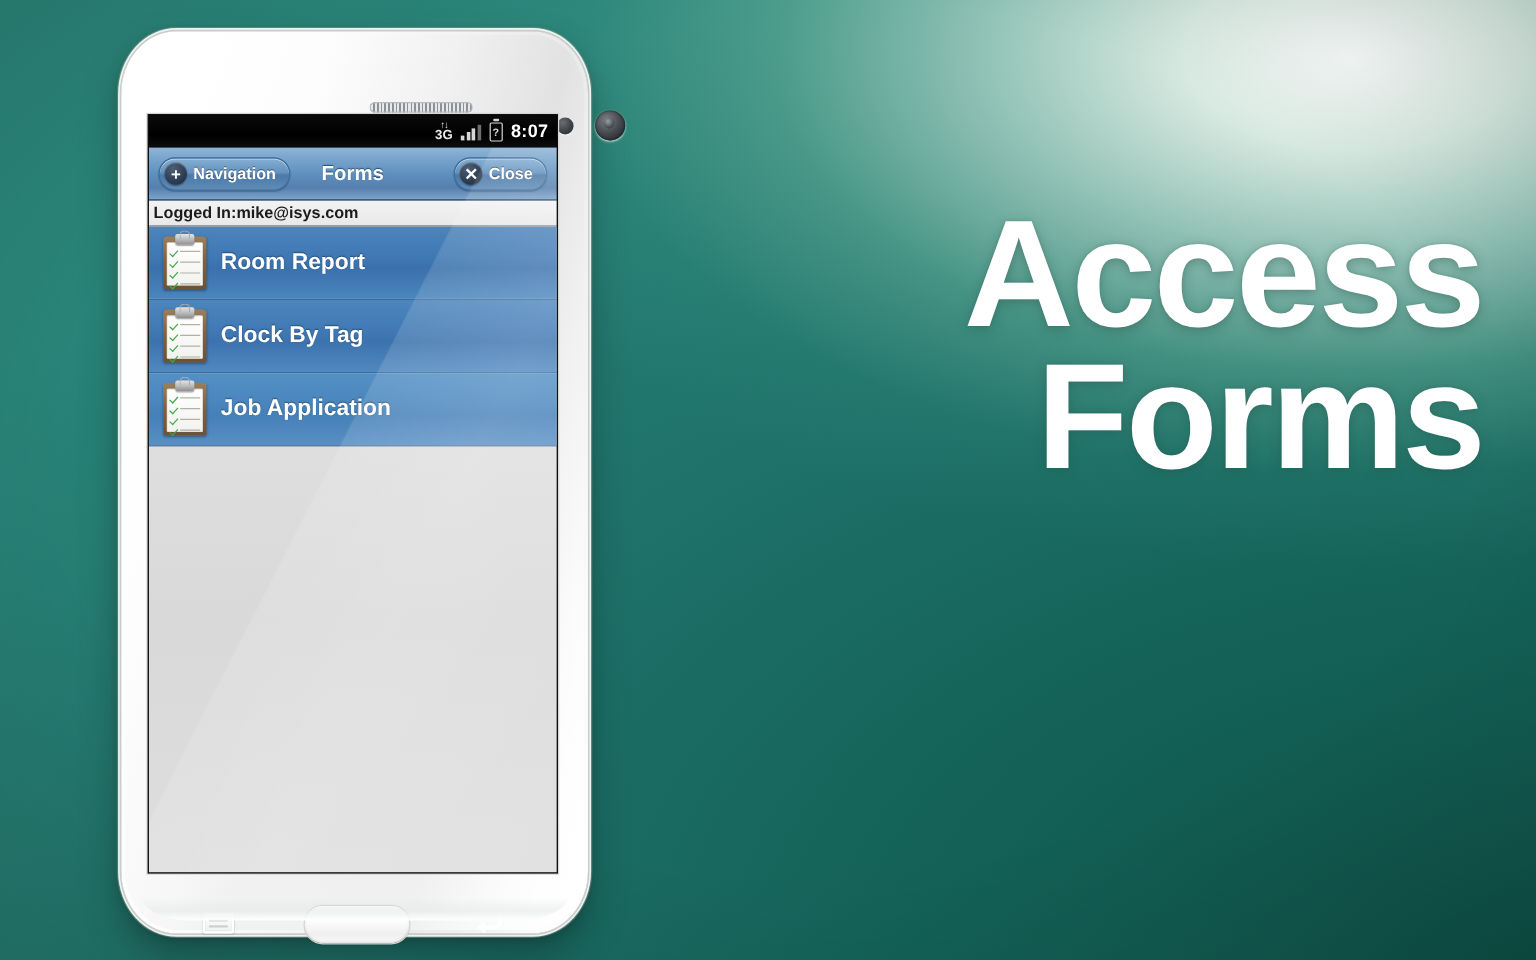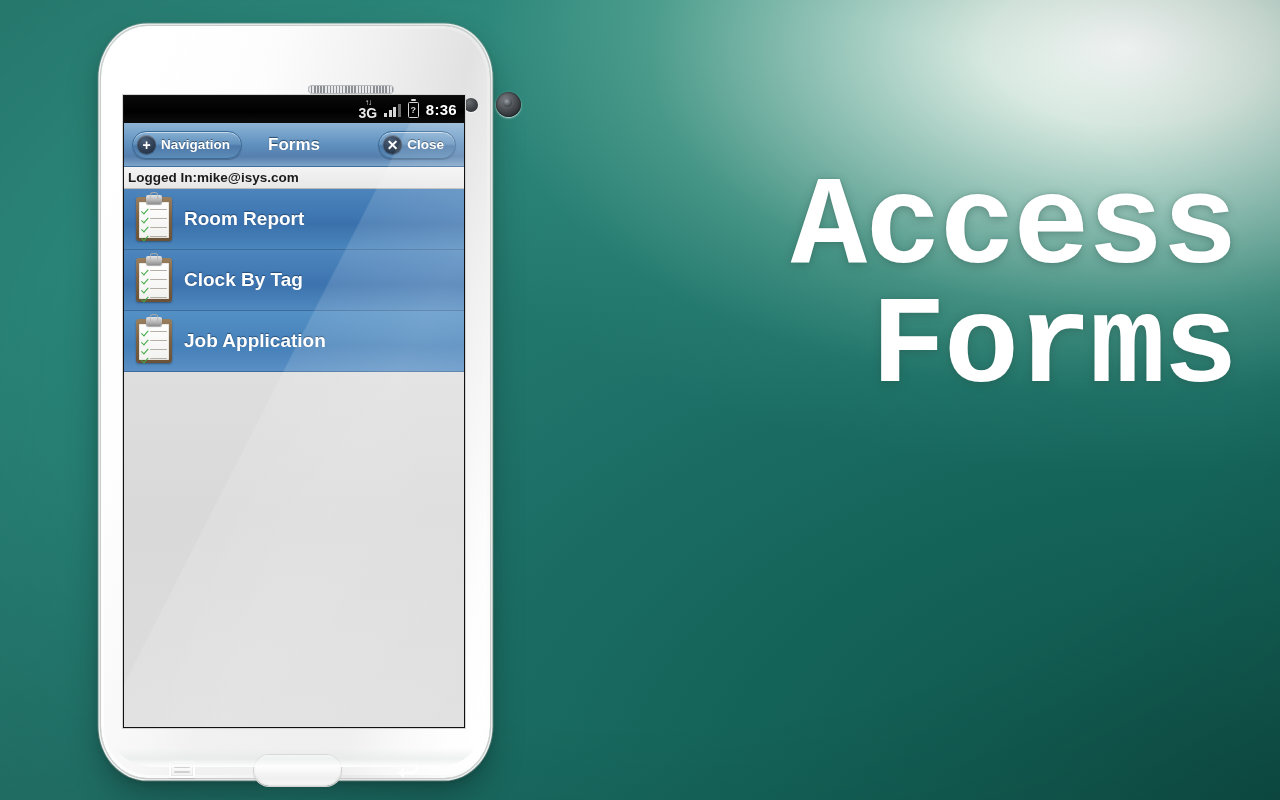--- a/index.html
+++ b/index.html
@@ -32,21 +32,20 @@
     pointer-events:none;
   }
 
   
   #promo {
     position:absolute; right:44px; top:168px; width:620px;
     text-align:right; color:#ffffff;
     font-weight:bold; font-size:127px; line-height:0.95;
     letter-spacing:-2px;
     text-shadow:0 2px 10px rgba(40,80,70,0.40), 0 0 2px rgba(60,110,95,0.30);
-    font-family:Liberation Mono, monospace;
   }
   #promo .l { display:block; white-space:nowrap; }
   #promo .l2 { font-size:125px; }
   #promo .l3 { font-size:125px; }
 
   
   #phone {
     position:absolute; left:101px; top:26px;
     width:389px; height:752px;
     border-radius:46px/52px;
@@ -108,21 +107,21 @@
   #statusbar {
     height:27px; background:linear-gradient(180deg,#0a0a0a 0%,#000 60%,#0d0d0d 100%);
     display:flex; align-items:center; justify-content:flex-end;
     padding-right:7px; gap:7px;
   }
   #statusbar .sb-time {
     color:#fff; font-size:15px; font-weight:bold; letter-spacing:0.3px;
   }
   .ic3g { display:flex; flex-direction:column; align-items:center; line-height:1; }
   .ic3g .arr { color:#e9e9e9; font-size:8px; letter-spacing:-1px; height:7px; }
-  .ic3g .lbl { color:#e9e9e9; font-size:14px; font-weight:bold; }
+  .ic3g .lbl { color:#e9e9e9; font-size:11px; font-weight:bold; }
   .icbars { display:flex; align-items:flex-end; gap:1.5px; height:14px; }
   .icbars i { width:3px; background:#d8d8d8; display:block; }
   .icbars i:nth-child(1){height:4px;} .icbars i:nth-child(2){height:7px;}
   .icbars i:nth-child(3){height:10px;} .icbars i:nth-child(4){height:13px;background:#6d6d6d;}
   .icbatt {
     width:11px; height:16px; border:1.6px solid #d6d6d6; border-radius:1.5px;
     position:relative; display:flex; align-items:center; justify-content:center;
     color:#d6d6d6; font-size:9px; font-weight:bold;
   }
   .icbatt::before {
@@ -309,21 +308,21 @@
         <span class="arr">↑↓</span>
         <span class="lbl">3G</span>
       </div>
       <div class="icbars">
         <i></i>
           <i></i>
           <i></i>
           <i></i>
       </div>
       <div class="icbatt">?</div>
-      <div class="sb-time">8:36</div>
+      <div class="sb-time">8:07</div>
     </div>
 
     <div id="toolbar">
       <div class="tbtn">
         <span class="glyph">+</span>
         <span>Navigation</span>
       </div>
       <div id="spacer"></div>
       <div class="tbtn">
         <span class="glyph">✕</span>

